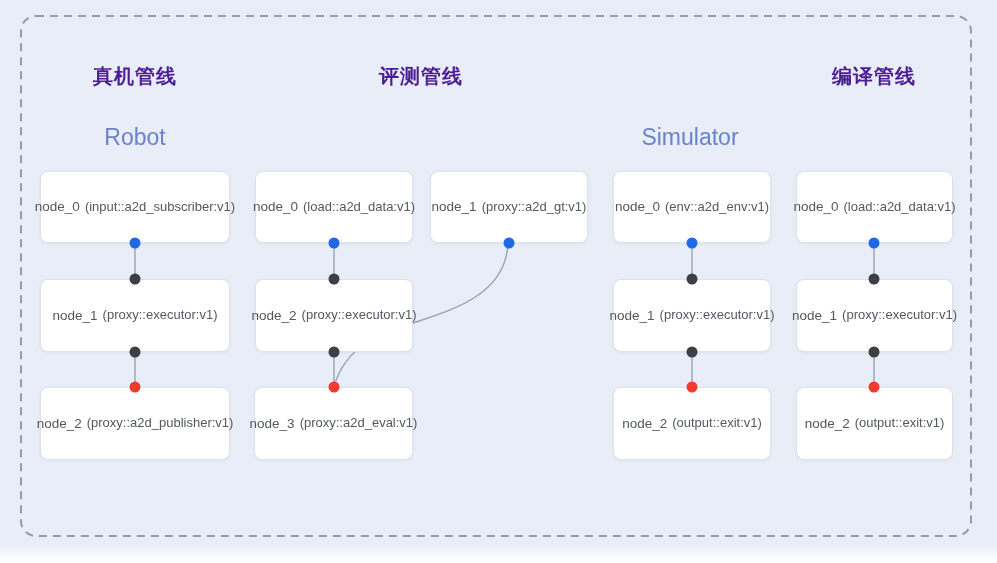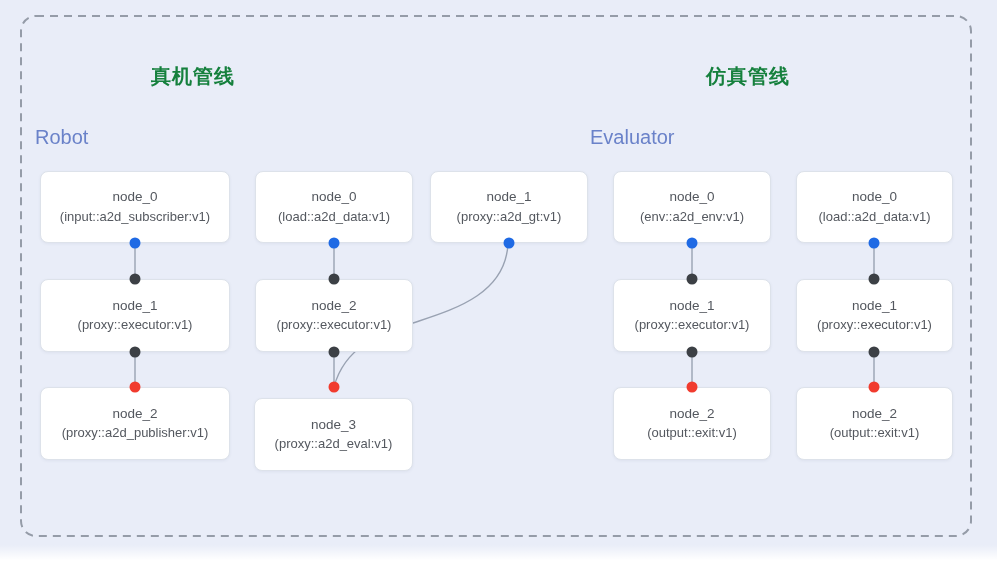--- a/index.html
+++ b/index.html
@@ -22,48 +22,49 @@
   .frame-layer { z-index: 0; }
   .edges-layer { z-index: 1; }
   .ports-layer { z-index: 3; }
 
   .col-title-zh {
     position: absolute;
     width: 200px;
     top: 64px;
     height: 24px;
     line-height: 24px;
-    text-align: right;
+    text-align: center;
     font-size: 20px;
     font-weight: 700;
-    color: #15803d;
+    color: #4c1d95;
     z-index: 2;
     letter-spacing: 1px;
   }
   .col-title-en {
     position: absolute;
     width: 200px;
     top: 124px;
     height: 26px;
     line-height: 26px;
-    font-size: 20px;
+    text-align: center;
+    font-size: 23px;
     font-weight: 400;
     color: #6a82c9;
     z-index: 2;
   }
 
   .node-box {
     position: absolute;
     box-sizing: border-box;
     background: #ffffff;
     border: 1px solid #dde2ea;
     border-radius: 8px;
     box-shadow: 0 1px 3px rgba(70, 80, 110, 0.07);
     display: flex;
-    flex-direction: column;
+    flex-direction: row;
     align-items: center;
     justify-content: center;
     gap: 5px;
     z-index: 2;
   }
   .node-name {
     font-size: 13.5px;
     color: #53575e;
     line-height: 1.15;
     white-space: nowrap;
@@ -75,21 +76,21 @@
     white-space: nowrap;
   }
 
   
   .b-r0 { left: 40px;  top: 171px; width: 190px; height: 72px; }
   .b-r1 { left: 40px;  top: 279px; width: 190px; height: 73px; }
   .b-r2 { left: 40px;  top: 387px; width: 190px; height: 73px; }
   .b-e0 { left: 255px; top: 171px; width: 158px; height: 72px; }
   .b-e1 { left: 430px; top: 171px; width: 158px; height: 72px; }
   .b-e2 { left: 255px; top: 279px; width: 158px; height: 73px; }
-  .b-e3 { left: 254px; top: 398px; width: 159px; height: 73px; }
+  .b-e3 { left: 254px; top: 387px; width: 159px; height: 73px; }
   .b-s0 { left: 613px; top: 171px; width: 158px; height: 72px; }
   .b-s1 { left: 613px; top: 279px; width: 158px; height: 73px; }
   .b-s2 { left: 613px; top: 387px; width: 158px; height: 73px; }
   .b-c0 { left: 796px; top: 171px; width: 157px; height: 72px; }
   .b-c1 { left: 796px; top: 279px; width: 157px; height: 73px; }
   .b-c2 { left: 796px; top: 387px; width: 157px; height: 73px; }
 
   
   .h-robot     { left: 35px; }
   .h-evaluator { left: 321px; }
@@ -121,22 +122,23 @@
     <line x1="334" y1="352" x2="334" y2="387" stroke-width="1.4" stroke="#99a2b2"></line>
     <path d="M 508 243 C 506 295 452 310 413 323 C 383 333 345 345 334 387" fill="none" stroke-width="1.4" stroke="#99a2b2"></path>
     <line x1="692" y1="243" x2="692" y2="279" stroke-width="1.4" stroke="#99a2b2"></line>
     <line x1="692" y1="352" x2="692" y2="387" stroke-width="1.4" stroke="#99a2b2"></line>
     <line x1="874" y1="243" x2="874" y2="279" stroke-width="1.4" stroke="#99a2b2"></line>
     <line x1="874" y1="352" x2="874" y2="387" stroke-width="1.4" stroke="#99a2b2"></line>
   </svg>
 
   <div class="col-title-zh h-robot">真机管线</div>
   <div class="col-title-en h-robot">Robot</div>
-  <div class="col-title-zh h-simulator">仿真管线</div>
-  <div class="col-title-en h-simulator">Evaluator</div>
+  <div class="col-title-zh h-evaluator">评测管线</div>
+  <div class="col-title-en h-simulator">Simulator</div>
+  <div class="col-title-zh h-compiler">编译管线</div>
 
   <div class="node-box b-r0">
     <div class="node-name">node_0</div>
     <div class="node-type">(input::a2d_subscriber:v1)</div>
   </div>
   <div class="node-box b-r1">
     <div class="node-name">node_1</div>
     <div class="node-type">(proxy::executor:v1)</div>
   </div>
   <div class="node-box b-r2">

